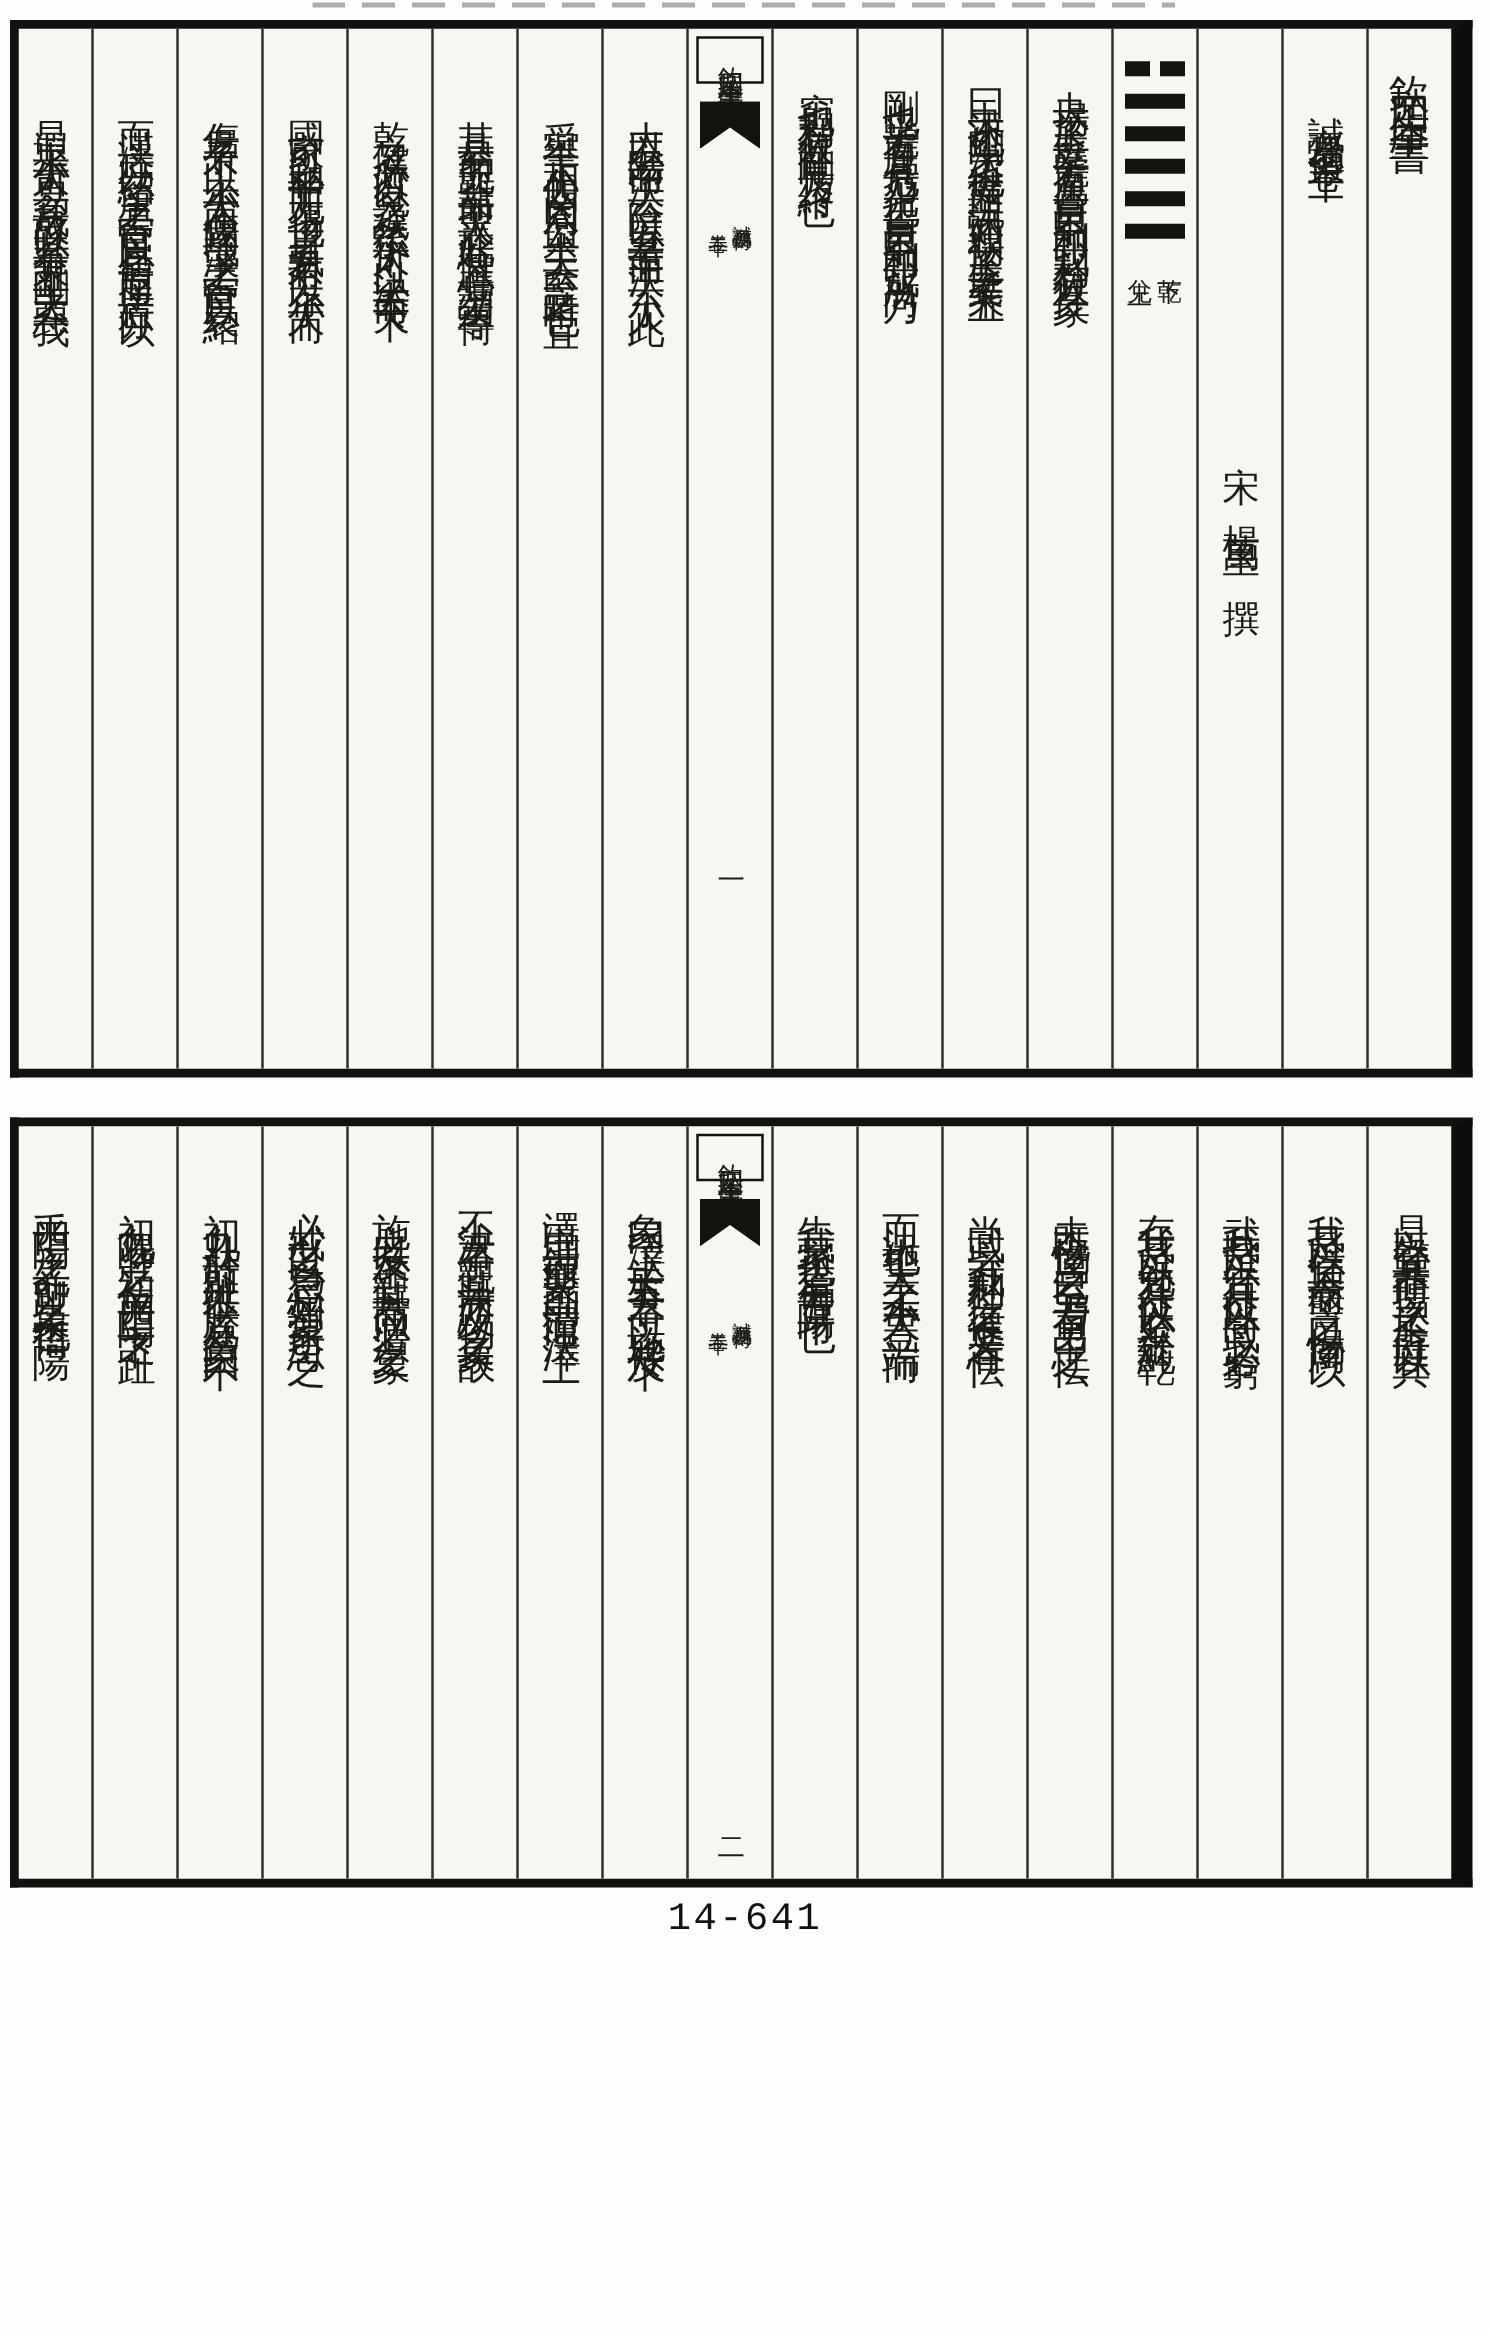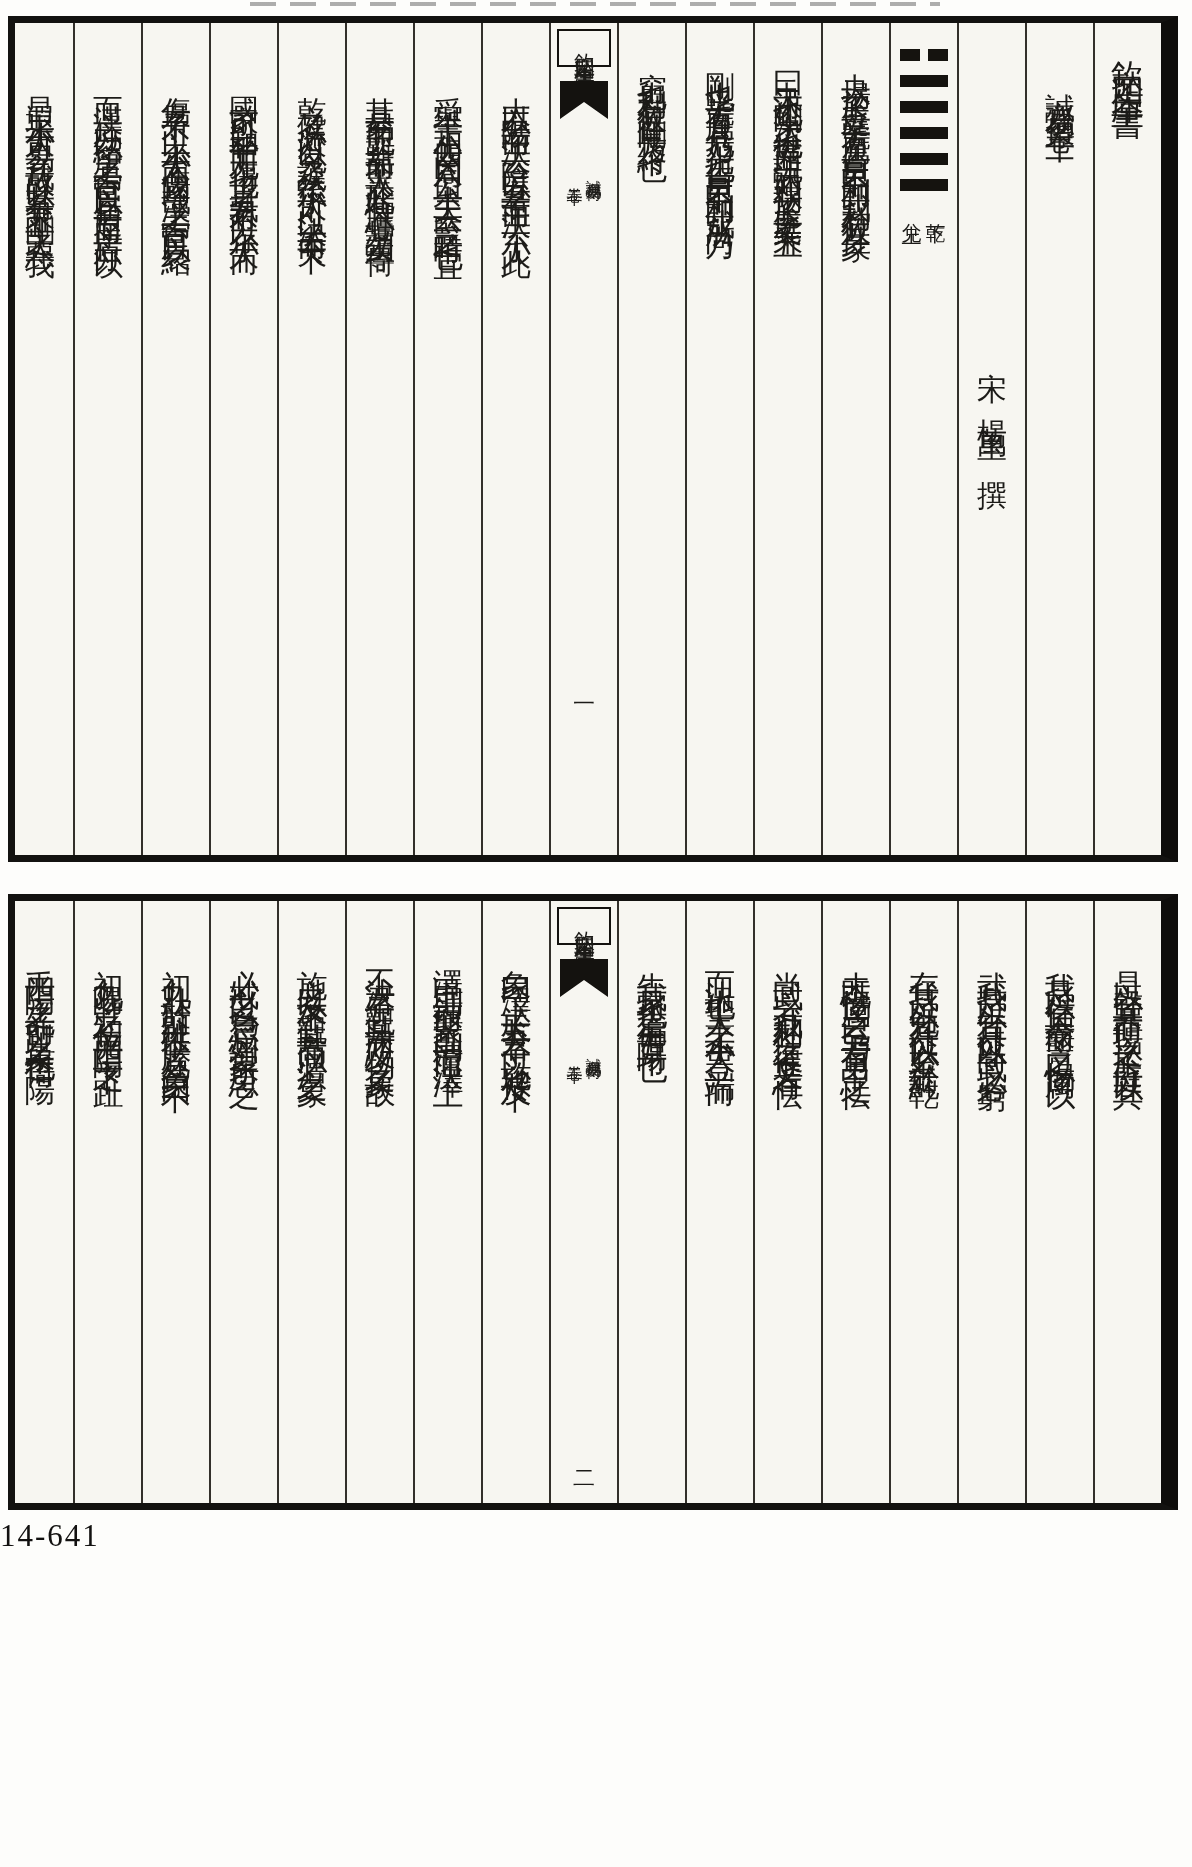--- a/index.html
+++ b/index.html
@@ -62,23 +62,23 @@
   }
   .gutter-small{display:flex;flex-direction:row-reverse;justify-content:center;gap:3px;margin-top:42px;}
   .gutter-small .vt{font-size:16px !important;letter-spacing:2px !important;}
   .gutter-small .g-chapter{margin-top:14px;}
   .pgnum{position:absolute;left:0;width:100%;text-align:center;}
   .pgnum .vt{font-size:22px !important;letter-spacing:2px !important;}
   .page-one .pgnum{top:656px;}
   .page-two .pgnum{top:540px;}
   
   .caption{
-    position:absolute;top:1518px;left:0;width:100%;
+    position:absolute;top:1518px;left:0;width:100%;text-align:center;
     font-size:31px;letter-spacing:2px;color:#121110;
-    font-family:Liberation Serif, serif;
+    font-family:Liberation Mono, monospace;
   }
 </style>
 </head>
 <body>
 
 <div class="scan-artifact"></div>
 
 <div class="page page-one">
   <div class="cols">
 

